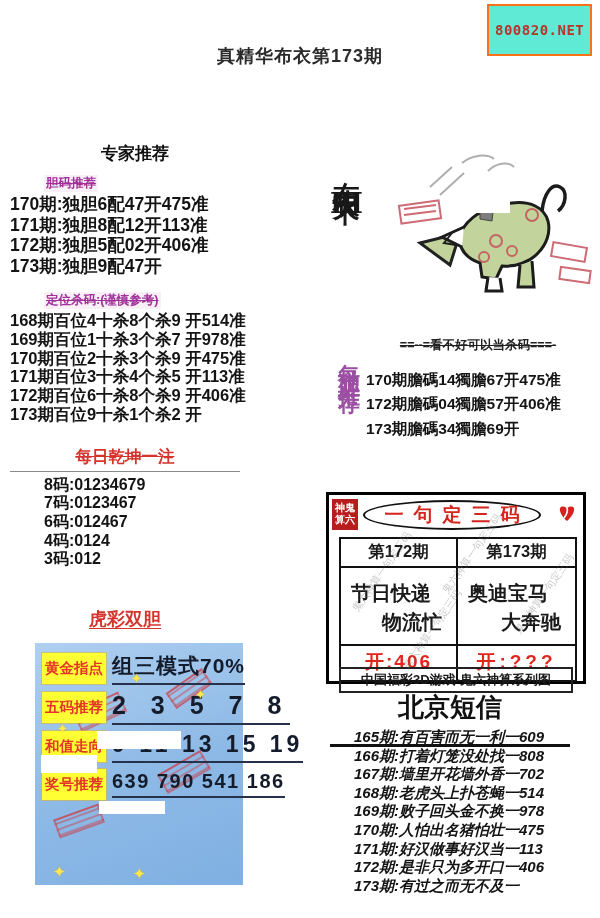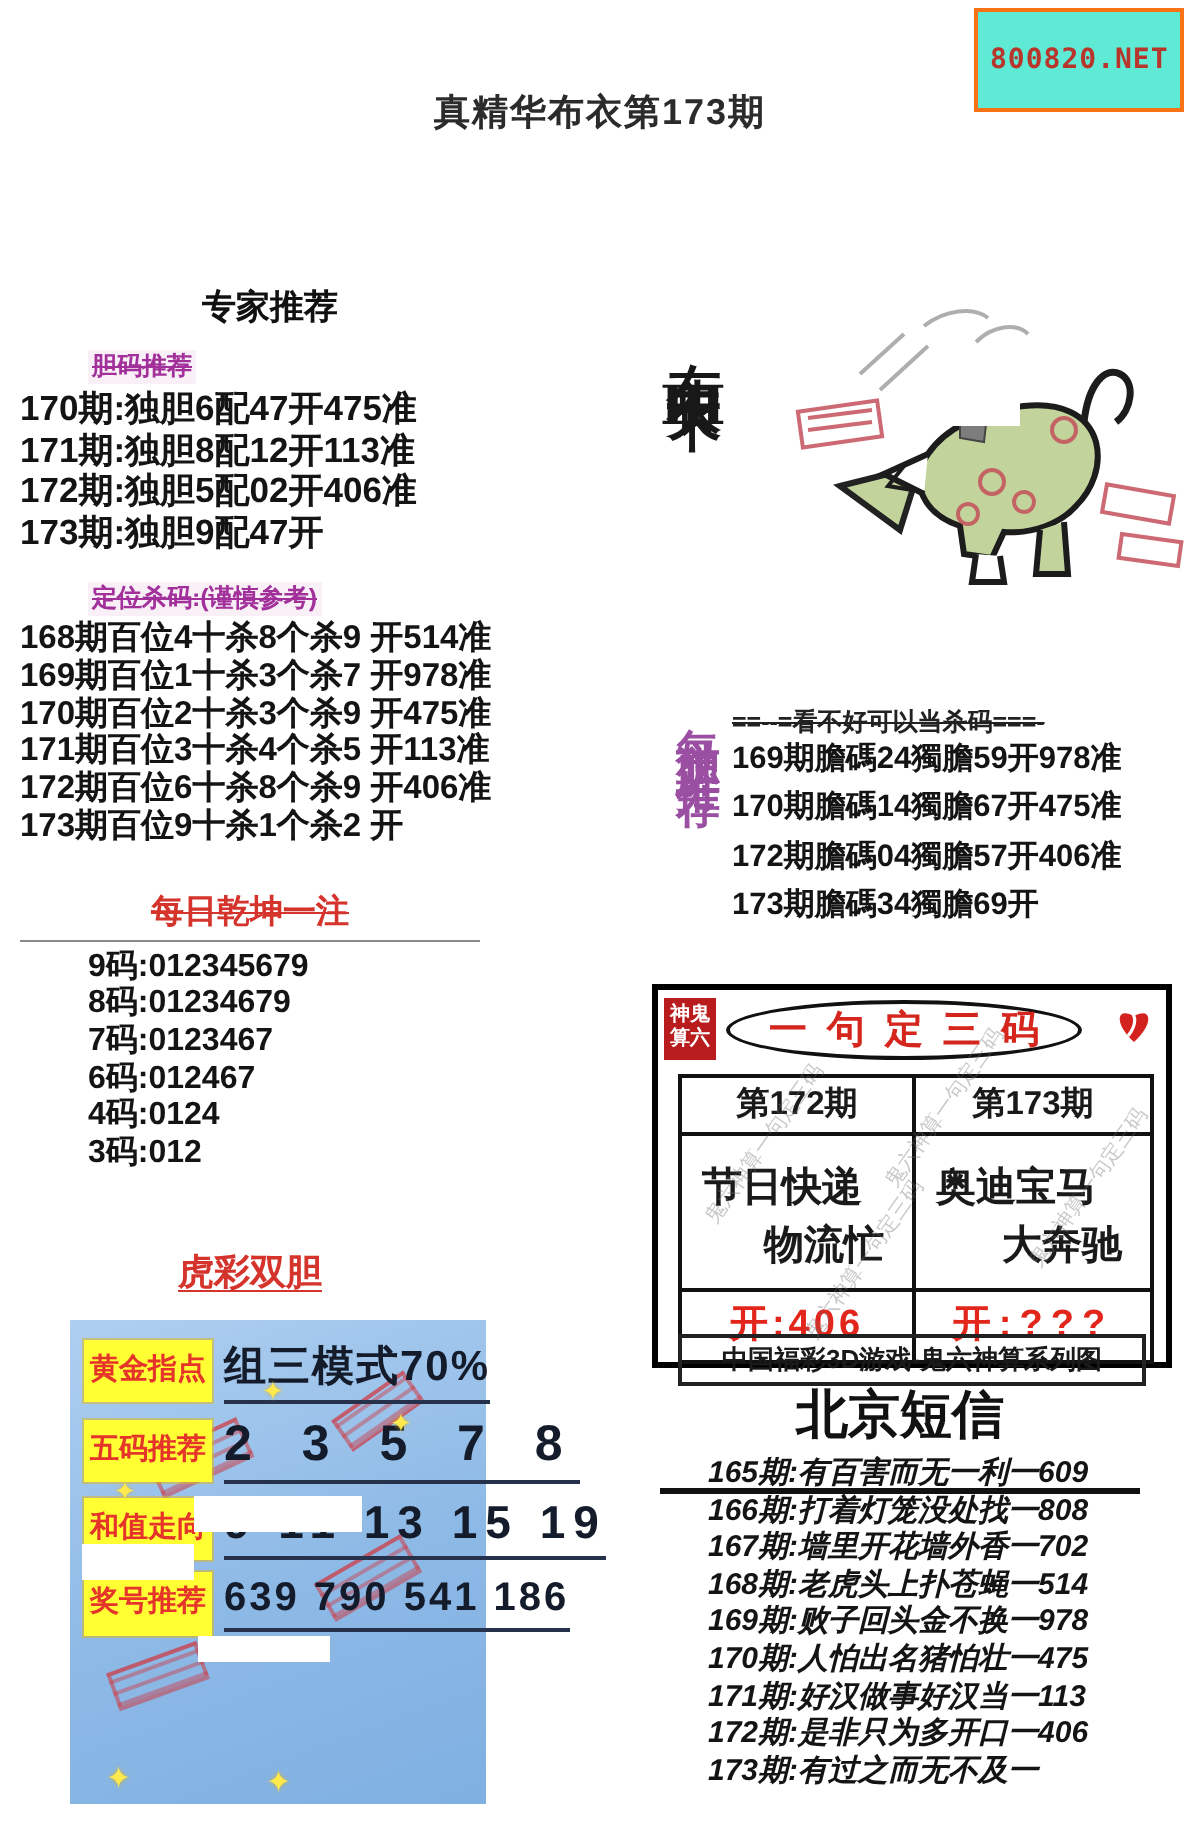--- a/index.html
+++ b/index.html
@@ -44,21 +44,21 @@
             background:repeating-linear-gradient(0deg,rgba(205,60,70,.45) 0 2px,transparent 2px 6px);}
   .star{position:absolute;color:#ffe94d;text-shadow:0 0 2px #d8b62a;font-size:13px;z-index:4;}
 
   
   .right-col{position:absolute;left:300px;top:140px;width:300px;height:778px;}
   .vtitle{position:absolute;left:28px;top:20px;writing-mode:vertical-rl;text-orientation:upright;
           font-family:"DejaVu Serif",serif;font-size:27px;font-weight:600;letter-spacing:7px;color:#181818;}
   .sketch{position:absolute;left:92px;top:5px;}
   .dandu-v{position:absolute;left:34px;top:206px;writing-mode:vertical-rl;text-orientation:upright;
            font-size:22px;font-weight:bold;letter-spacing:7px;color:#9a4fa2;}
-  .strike-h{position:absolute;left:66px;top:213px;width:224px;font-size:12.5px;
+  .strike-h{position:absolute;left:66px;top:197px;width:224px;text-align:center;font-size:12.5px;
             font-weight:bold;color:#222;text-decoration:line-through;white-space:nowrap;}
   .dandu-lines{position:absolute;left:66px;top:228px;}
   .dandu-line{font-size:15.5px;line-height:24.4px;font-weight:600;color:#141414;white-space:nowrap;}
 
   
   .sbox{position:absolute;left:26px;top:352px;width:260px;height:192px;border:3px solid #000;
         box-sizing:border-box;background:#fff;}
   .seal{position:absolute;left:3px;top:4px;width:26px;height:31px;background:#b91c1c;color:#fff;
         font-size:10px;font-weight:bold;text-align:center;line-height:1.2;padding-top:3px;box-sizing:border-box;}
   .oval{position:absolute;left:34px;top:5px;width:178px;height:30px;border:2.5px solid #111;
@@ -106,21 +106,20 @@
     <div class="dingwei-label"><span class="def-label" style="margin:0">定位杀码:(谨慎参考)</span></div>
     <div class="dingwei-line">168期百位4十杀8个杀9 开514准</div>
     <div class="dingwei-line">169期百位1十杀3个杀7 开978准</div>
     <div class="dingwei-line">170期百位2十杀3个杀9 开475准</div>
     <div class="dingwei-line">171期百位3十杀4个杀5 开113准</div>
     <div class="dingwei-line">172期百位6十杀8个杀9 开406准</div>
     <div class="dingwei-line">173期百位9十杀1个杀2 开</div>
 
     <div class="qk-header">每日乾坤一注</div>
     <div class="qk-underline"></div>
-    <div class="qk-line">9码:012345679</div>
     <div class="qk-line">8码:01234679</div>
     <div class="qk-line">7码:0123467</div>
     <div class="qk-line">6码:012467</div>
     <div class="qk-line">4码:0124</div>
     <div class="qk-line">3码:012</div>
 
     <div class="hucai-header">虎彩双胆</div>
 
     <div class="blue-box">
       <div class="stampbox" style="left:40px;top:58px;width:46px;height:18px;transform:rotate(-25deg);"></div>
@@ -184,21 +183,20 @@
         <circle cx="140" cy="70" r="6" stroke-width="2"></circle>
         <circle cx="104" cy="96" r="6" stroke-width="2"></circle>
         <circle cx="92" cy="112" r="5" stroke-width="2"></circle>
         <circle cx="120" cy="106" r="5" stroke-width="2"></circle>
       </g>
     </svg>
 
     <div class="dandu-v">每独胆推荐</div>
     <div class="strike-h">==--=看不好可以当杀码===-</div>
     <div class="dandu-lines">
-      <div class="dandu-line">169期膽碼24獨膽59开978准</div>
       <div class="dandu-line">170期膽碼14獨膽67开475准</div>
       <div class="dandu-line">172期膽碼04獨膽57开406准</div>
       <div class="dandu-line">173期膽碼34獨膽69开</div>
     </div>
 
     <div class="sbox">
       <div class="seal">
         <span style="display:block">神鬼</span>
         <span style="display:block">算六</span>
       </div>

